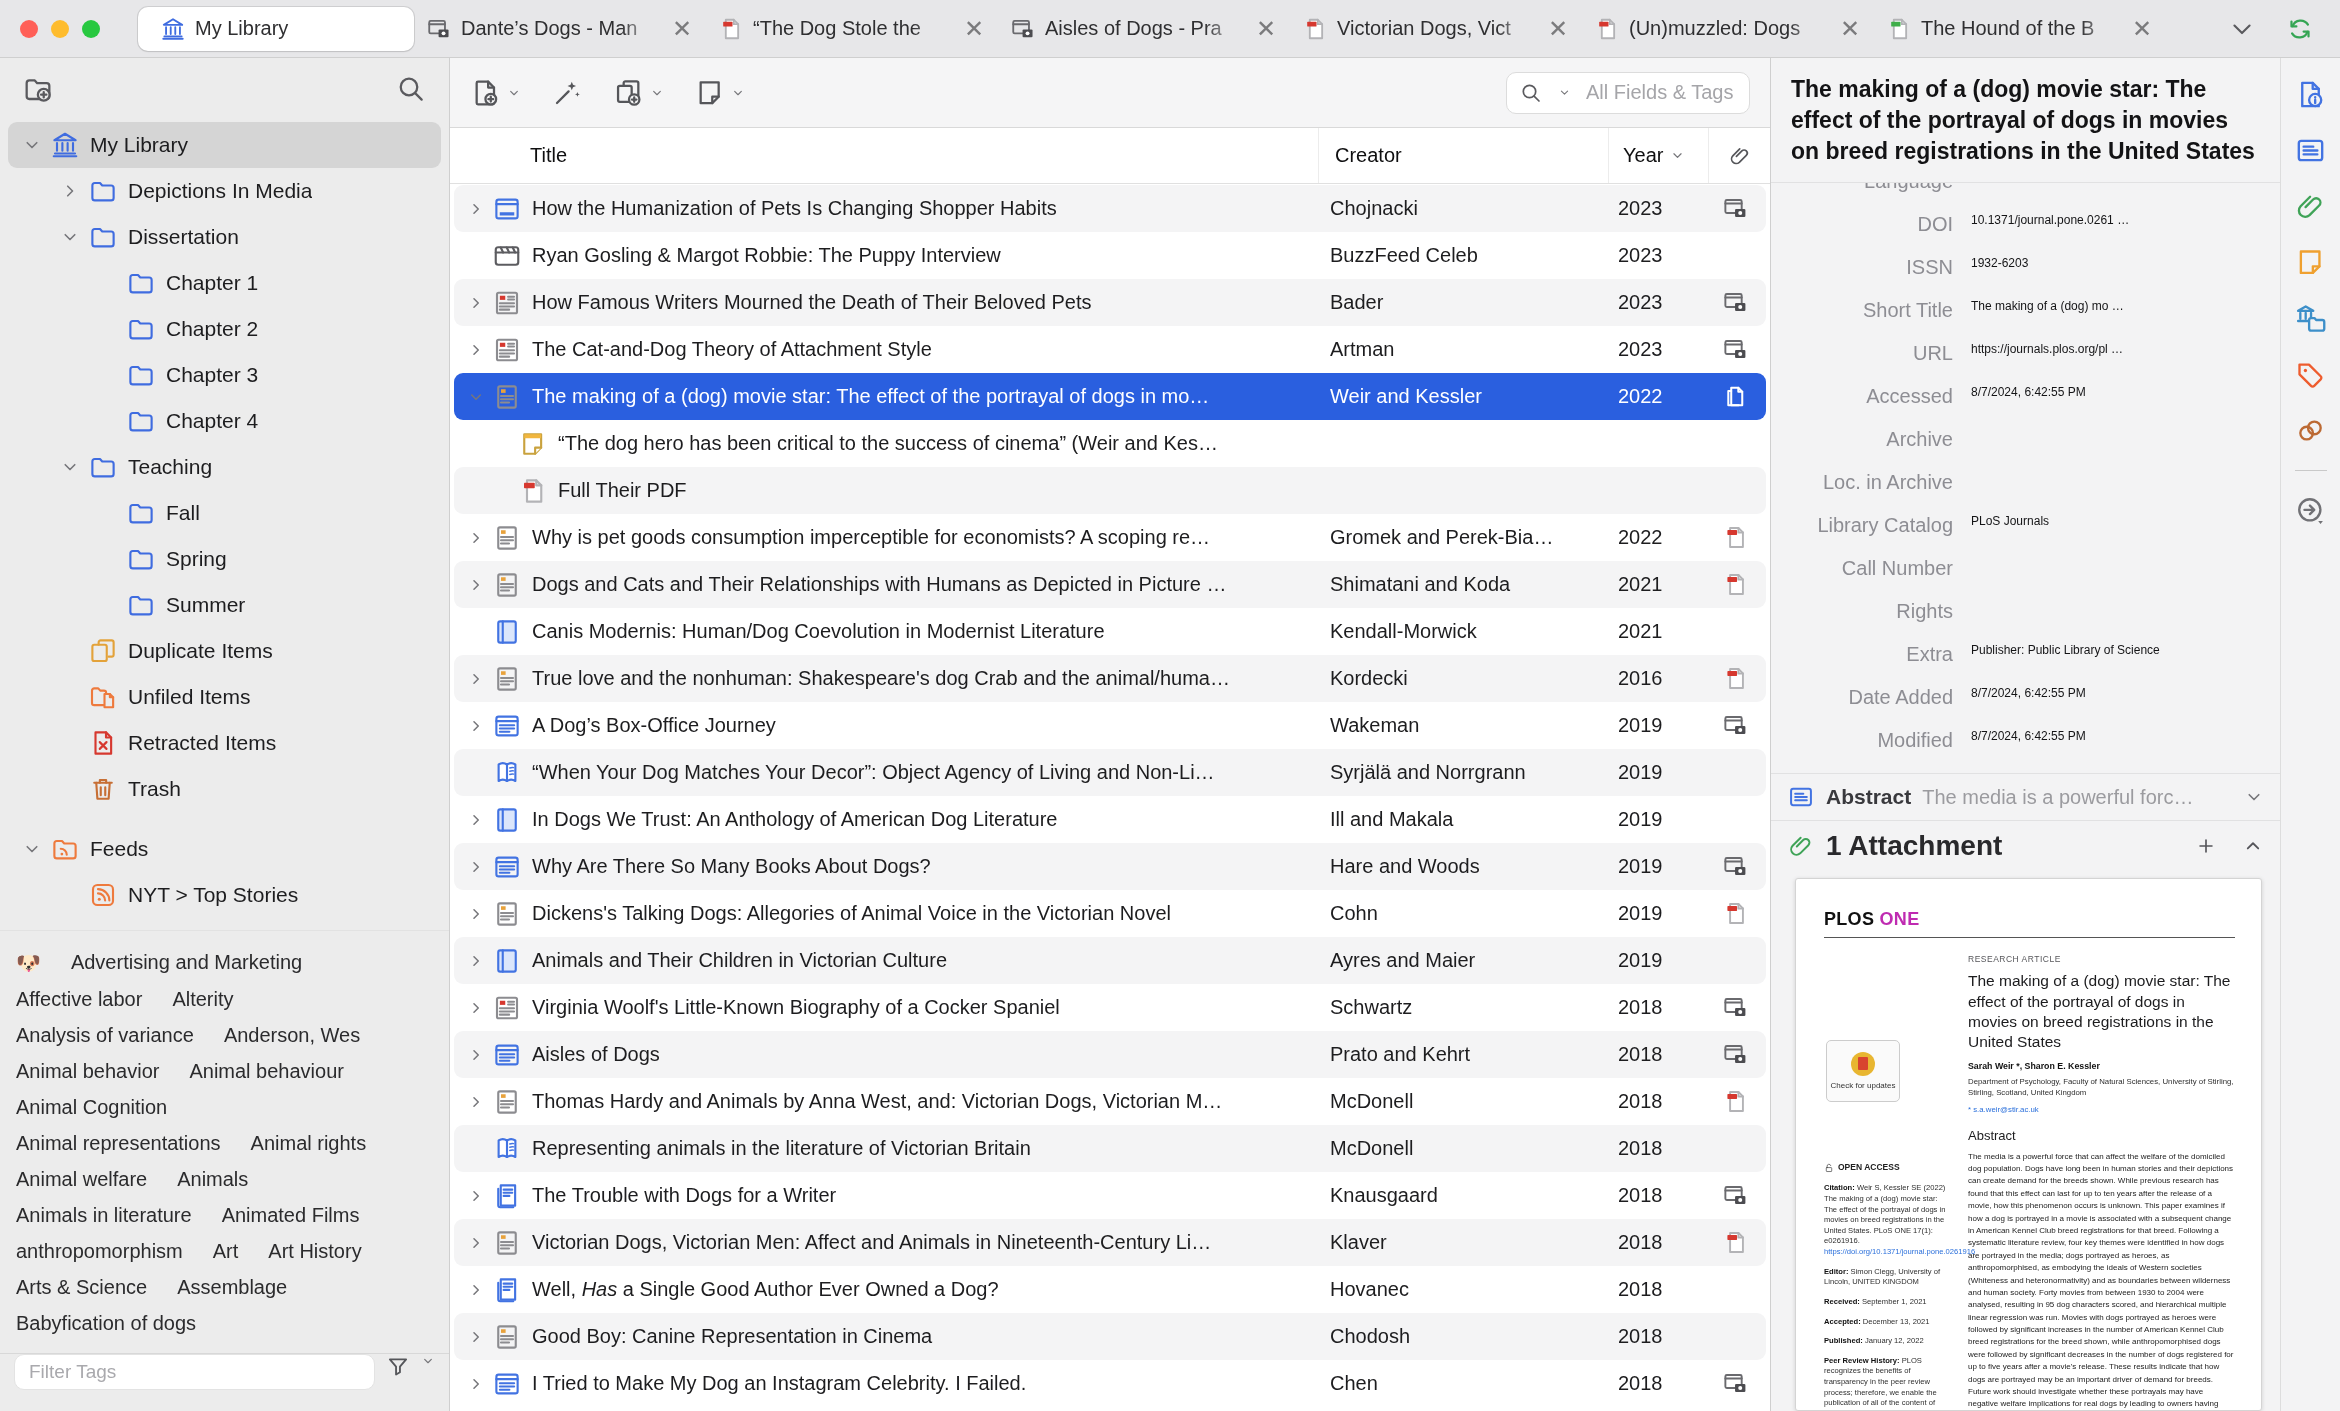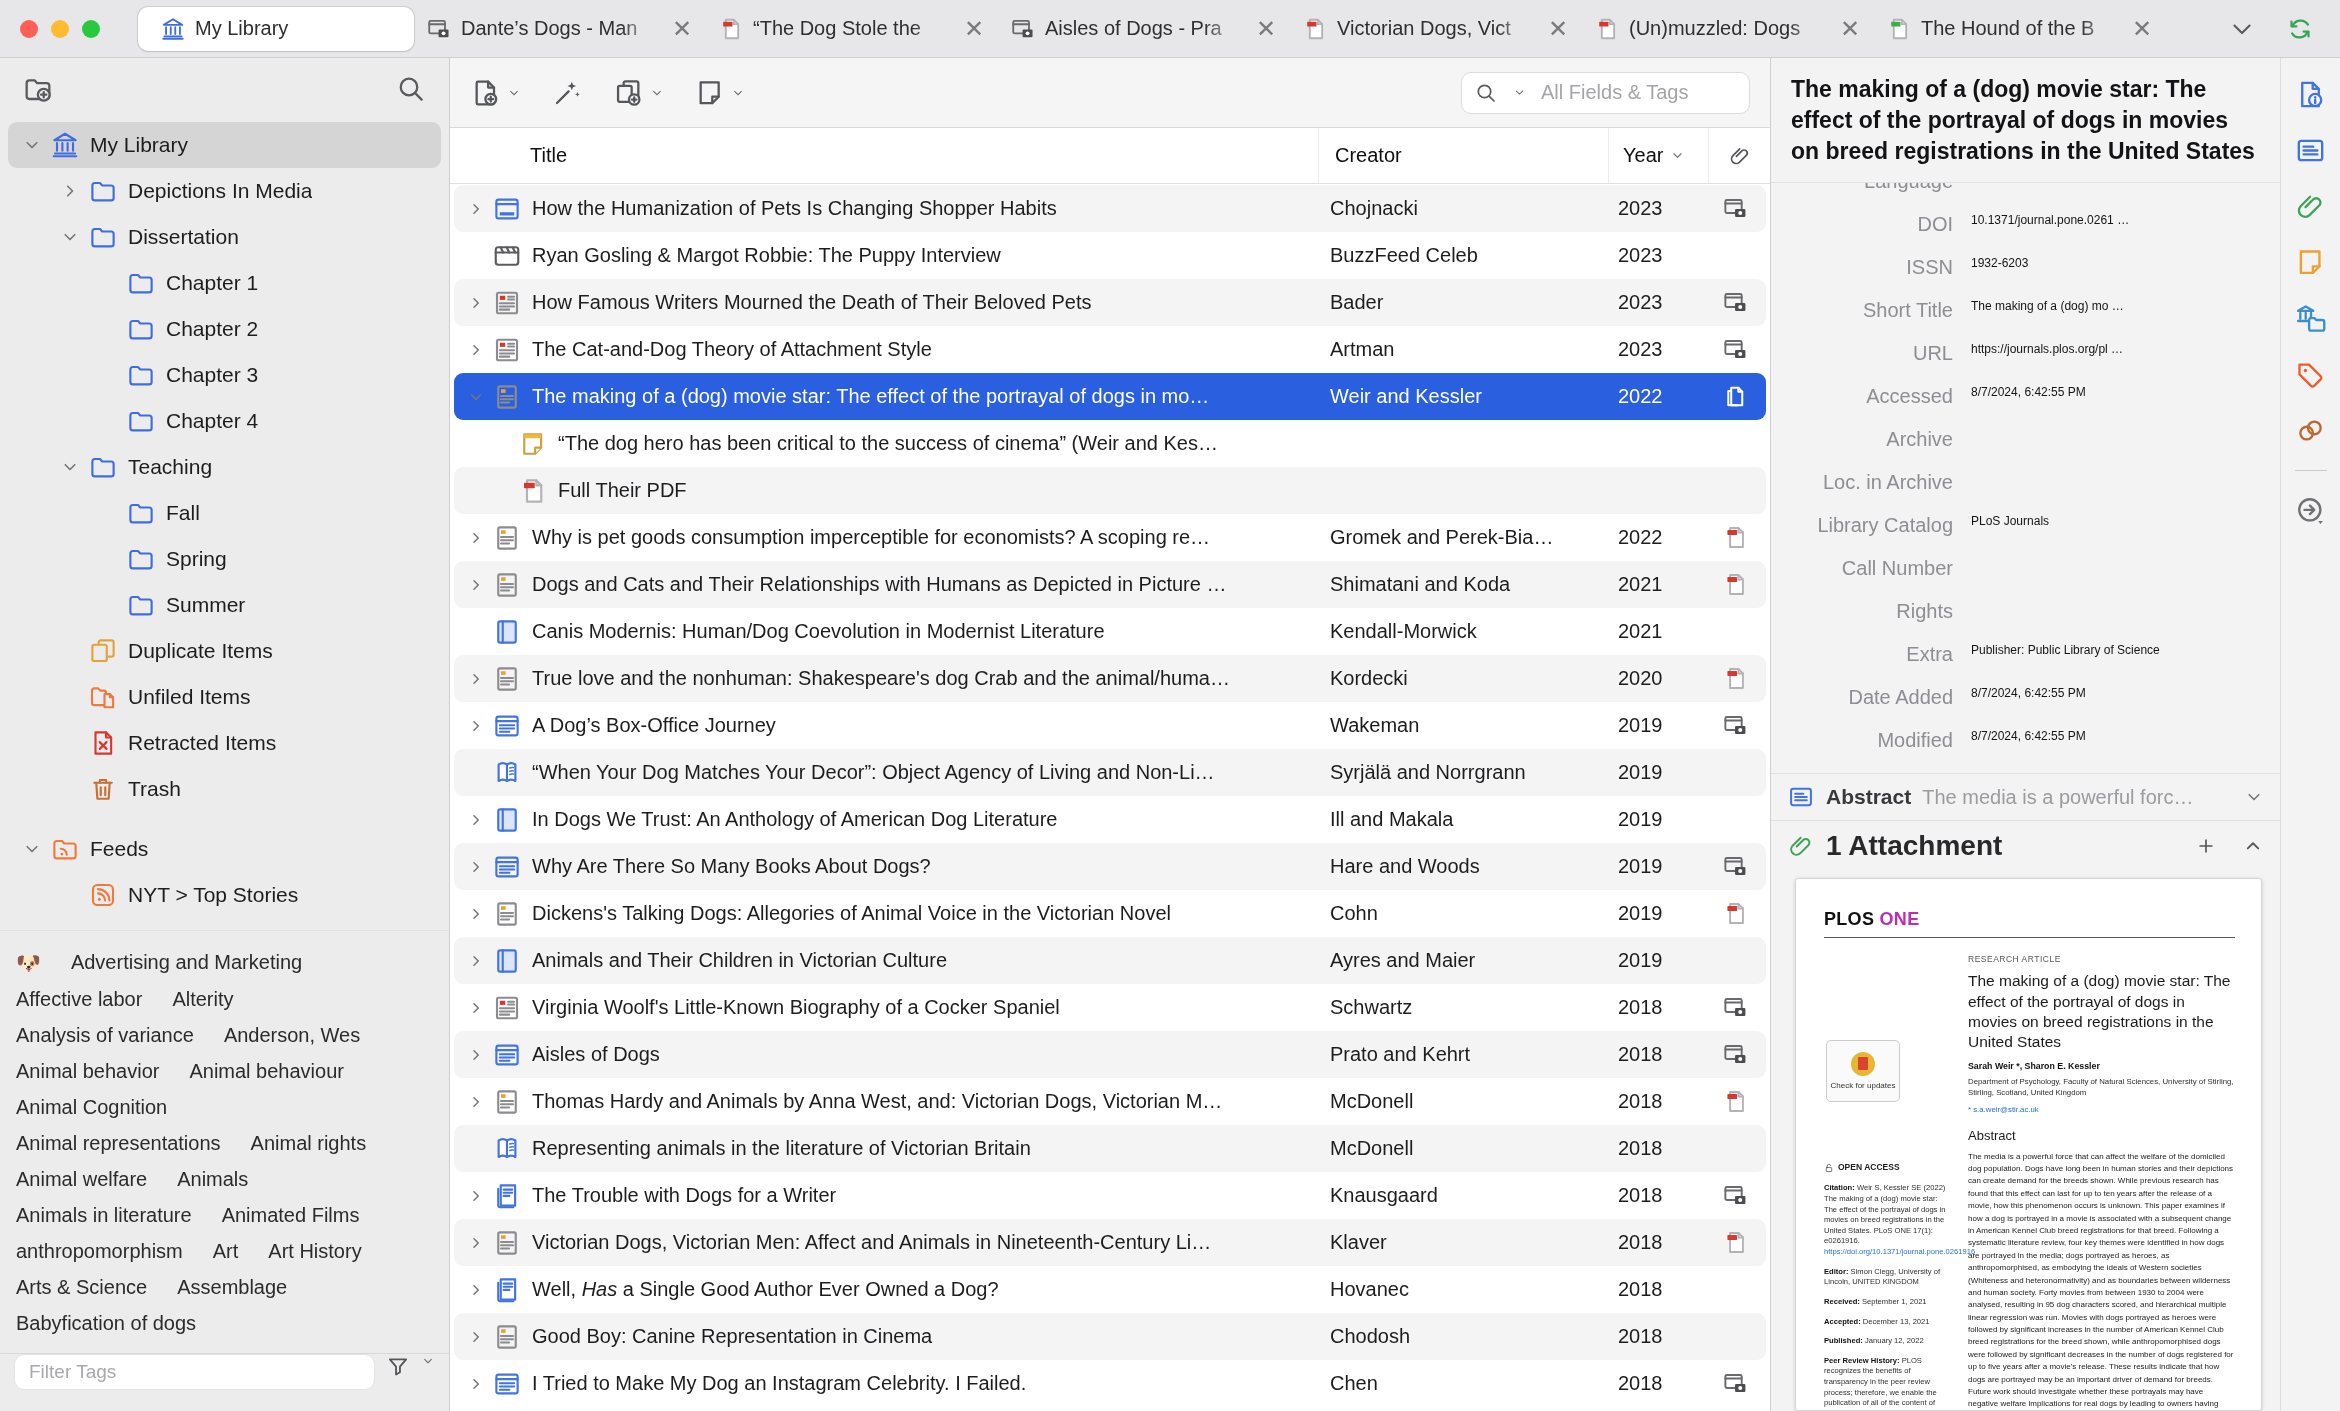--- a/index.html
+++ b/index.html
@@ -48,21 +48,21 @@
   .filter-input::placeholder{color:#a9a9ad}
   .sb-filter .icon{width:26px;height:26px;color:#5a5a5e}
   .sb-filter .mini{width:14px;height:14px;color:#7d7d81}
 
   
   #middle{flex:1;display:flex;flex-direction:column;background:#fff;min-width:0}
   .toolbar{height:70px;background:#f5f5f6;border-bottom:1px solid #d9d9d9;display:flex;align-items:center;padding:0 20px;gap:30px;flex-shrink:0}
   .tool-btn{display:flex;align-items:center;gap:5px;background:none;border:none;color:#55565a}
   .tool-btn .main-i{width:32px;height:32px}
   .tool-btn .mini{width:14px;height:14px;color:#7d7d81}
-  .search-box{margin-left:auto;width:289px;height:42px;background:#fff;border:1px solid #dcdcdc;border-radius:10px;display:flex;align-items:center;padding:0 12px;gap:15px}
+  .search-box{margin-left:auto;width:244px;height:42px;background:#fff;border:1px solid #dcdcdc;border-radius:10px;display:flex;align-items:center;padding:0 12px;gap:15px}
   .search-box .icon{width:24px;height:24px;color:#8b8b8f}
   .search-box .mini{width:13px;height:13px}
   .search-input{border:none;outline:none;flex:1;font-size:20px;color:#333;min-width:0;font-family:inherit;background:transparent}
   .search-input::placeholder{color:#a5a5a9}
 
   .thead{height:56px;display:flex;align-items:stretch;border-bottom:1px solid #e0e0e0;font-size:20px;color:#0f0f10;flex-shrink:0}
   .thead>div{display:flex;align-items:center}
   .th-title{flex:1;padding-left:80px;min-width:0}
   .th-creator{width:290px;padding-left:16px;border-left:1px solid #ececec}
   .th-year{width:100px;padding-left:14px;gap:7px;border-left:1px solid #ececec}
@@ -865,21 +865,21 @@
             <span class="icon type-icon" style="color: rgb(140, 140, 144);">
               <svg viewBox="0 0 24 24" fill="none" stroke="currentColor" stroke-width="1.7" stroke-linecap="round" stroke-linejoin="round">
                 <rect x="5" y="3.5" width="14" height="17" rx="1.3"></rect>
                 <rect x="7.2" y="5.8" width="3.7" height="2.9" fill="#e8a23c" stroke="none"></rect>
                 <path d="M7.2 11.2h9.6M7.2 13.8h9.6M7.2 16.4h6.4"></path>
               </svg>
             </span>
             <span class="tr-title">True love and the nonhuman: Shakespeare's dog Crab and the animal/huma…</span>
           </div>
           <div class="tr-creator">Kordecki</div>
-          <div class="tr-year">2020</div>
+          <div class="tr-year">2016</div>
           <div class="tr-attach">
             <span class="icon" style="color: rgb(179, 179, 182);">
               <svg viewBox="0 0 24 24" fill="none" stroke="currentColor" stroke-width="1.7" stroke-linecap="round" stroke-linejoin="round">
                 <path d="M7.2 3.5h7.4l4 4v13H7.2z" fill="#fff"></path>
                 <path d="M14.6 3.5v4h4"></path>
                 <rect x="4.8" y="5.4" width="8.6" height="4.4" rx=".6" fill="#d6382f" stroke="none"></rect>
               </svg>
             </span>
           </div>
         </div>

